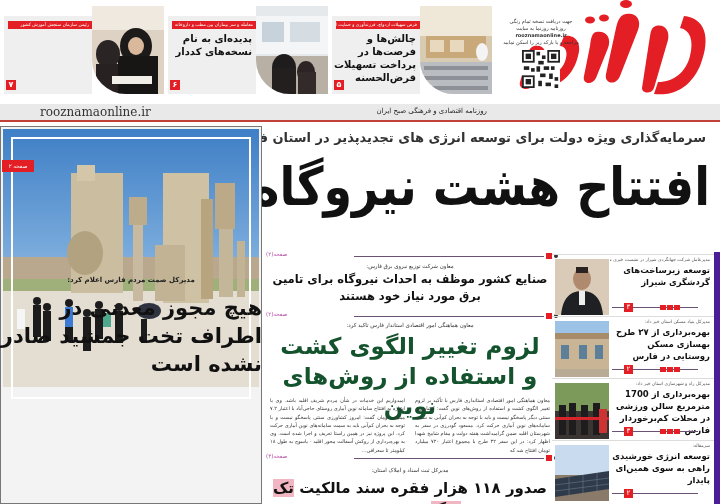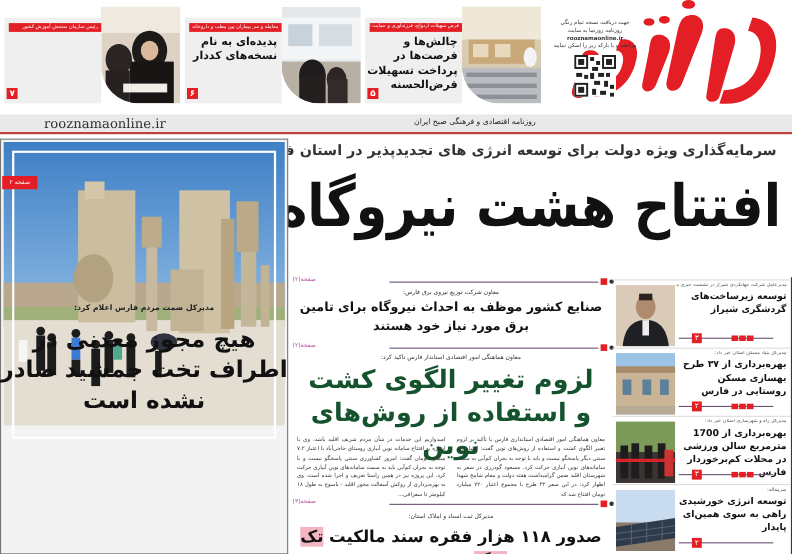--- a/index.html
+++ b/index.html
@@ -29,38 +29,38 @@
   
   .supra { position: absolute; right: 14px; top: 130px; width: 446px; font-size: 13px; font-weight: bold; color: #333; text-align: center; white-space: nowrap; }
   .headline { position: absolute; right: 10px; top: 152px; width: 452px; font-size: 46px; font-weight: 900; color: #111; text-align: center; white-space: nowrap; letter-spacing: -1px; line-height: 70px; transform: scaleY(1.15); }
 
   
   .photo-col { position: absolute; left: 0; top: 126px; width: 262px; height: 378px; border: 1px solid #777; background: #f3f3f3; }
   .photo-col .image { position: absolute; left: 2px; top: 2px; width: 256px; height: 258px; overflow: hidden; }
   .photo-col .frame { position: absolute; left: 10px; top: 10px; width: 240px; height: 262px; border: 2px solid #fff; }
   .photo-col .page-badge { position: absolute; left: 1px; top: 33px; width: 32px; height: 12px; background: #e31e24; color: #fff; font-size: 5.5px; line-height: 12px; text-align: center; }
   .photo-kicker { position: absolute; left: 0; top: 276px; width: 262px; text-align: center; font-size: 7px; color: #222; font-weight: bold; }
-  .photo-title { position: absolute; left: 0; top: 294px; width: 262px; text-align: center; font-size: 21px; font-weight: 900; line-height: 28px; color: #111; }
+  .photo-title { position: absolute; left: 0; top: 294px; width: 262px; text-align: right; font-size: 21px; font-weight: 900; line-height: 28px; color: #111; }
 
   
   .sep { position: absolute; height: 1px; background: #6b5275; }
   .sep .sq { position: absolute; right: -8px; top: -3px; width: 6px; height: 6px; background: #e31e24; }
   .sep .dot { position: absolute; right: -14px; top: -2px; width: 4px; height: 4px; border-radius: 2px; background: #333; }
   .sep-label { position: absolute; font-size: 5.5px; color: #b34aa0; }
 
   .mid-kicker { position: absolute; right: 170px; font-size: 5.5px; color: #333; text-align: center; width: 280px; }
   .story1-title { position: absolute; right: 170px; top: 271px; width: 280px; text-align: center; font-size: 11.5px; font-weight: bold; line-height: 17px; color: #111; }
   .story2-title { position: absolute; right: 170px; top: 322px; width: 280px; text-align: center; font-size: 23px; font-weight: 900; line-height: 30px; color: #14532d; }
   .body-cols { position: absolute; right: 170px; top: 396px; width: 280px; display: flex; gap: 10px; }
   .body-col { flex: 1; font-size: 5px; line-height: 8.3px; color: #333; text-align: justify; }
   .story3-title { position: absolute; right: 170px; top: 477px; width: 280px; text-align: center; font-size: 15px; font-weight: 900; line-height: 22px; color: #111; }
   .story3-title .hl { background: #f2b6c2; }
 
   
-  .right-col { position: absolute; right: 0; top: 252px; width: 162px; height: 252px; border-right: 1px solid #4c1d95; }
+  .right-col { position: absolute; right: 0; top: 252px; width: 162px; height: 252px; border-right: 6px solid #4c1d95; }
   .brief { position: absolute; right: 0; width: 162px; height: 62px; border-top: 1px solid #ddd; }
   .brief .kicker { position: absolute; right: 4px; top: 2px; width: 100px; font-size: 4.5px; color: #555; white-space: nowrap; overflow: hidden; }
   .brief .title { position: absolute; right: 4px; top: 9px; width: 100px; font-size: 8.5px; font-weight: bold; line-height: 12px; color: #111; }
   .brief .thumb { position: absolute; left: 3px; top: 4px; width: 54px; height: 56px; border-radius: 0 0 0 0; overflow: hidden; }
   .brief .rule { position: absolute; left: 60px; bottom: 8px; width: 86px; height: 1px; background: #6b5275; }
   .brief .page-no { position: absolute; left: 72px; bottom: 4px; width: 9px; height: 9px; background: #e31e24; color: #fff; font-size: 7px; line-height: 9px; text-align: center; }
   .brief .blocks { position: absolute; left: 108px; bottom: 6px; width: 20px; height: 5px; display: flex; gap: 1px; }
   .brief .blocks span { flex: 1; background: #e31e24; }
 </style>
 </head>

